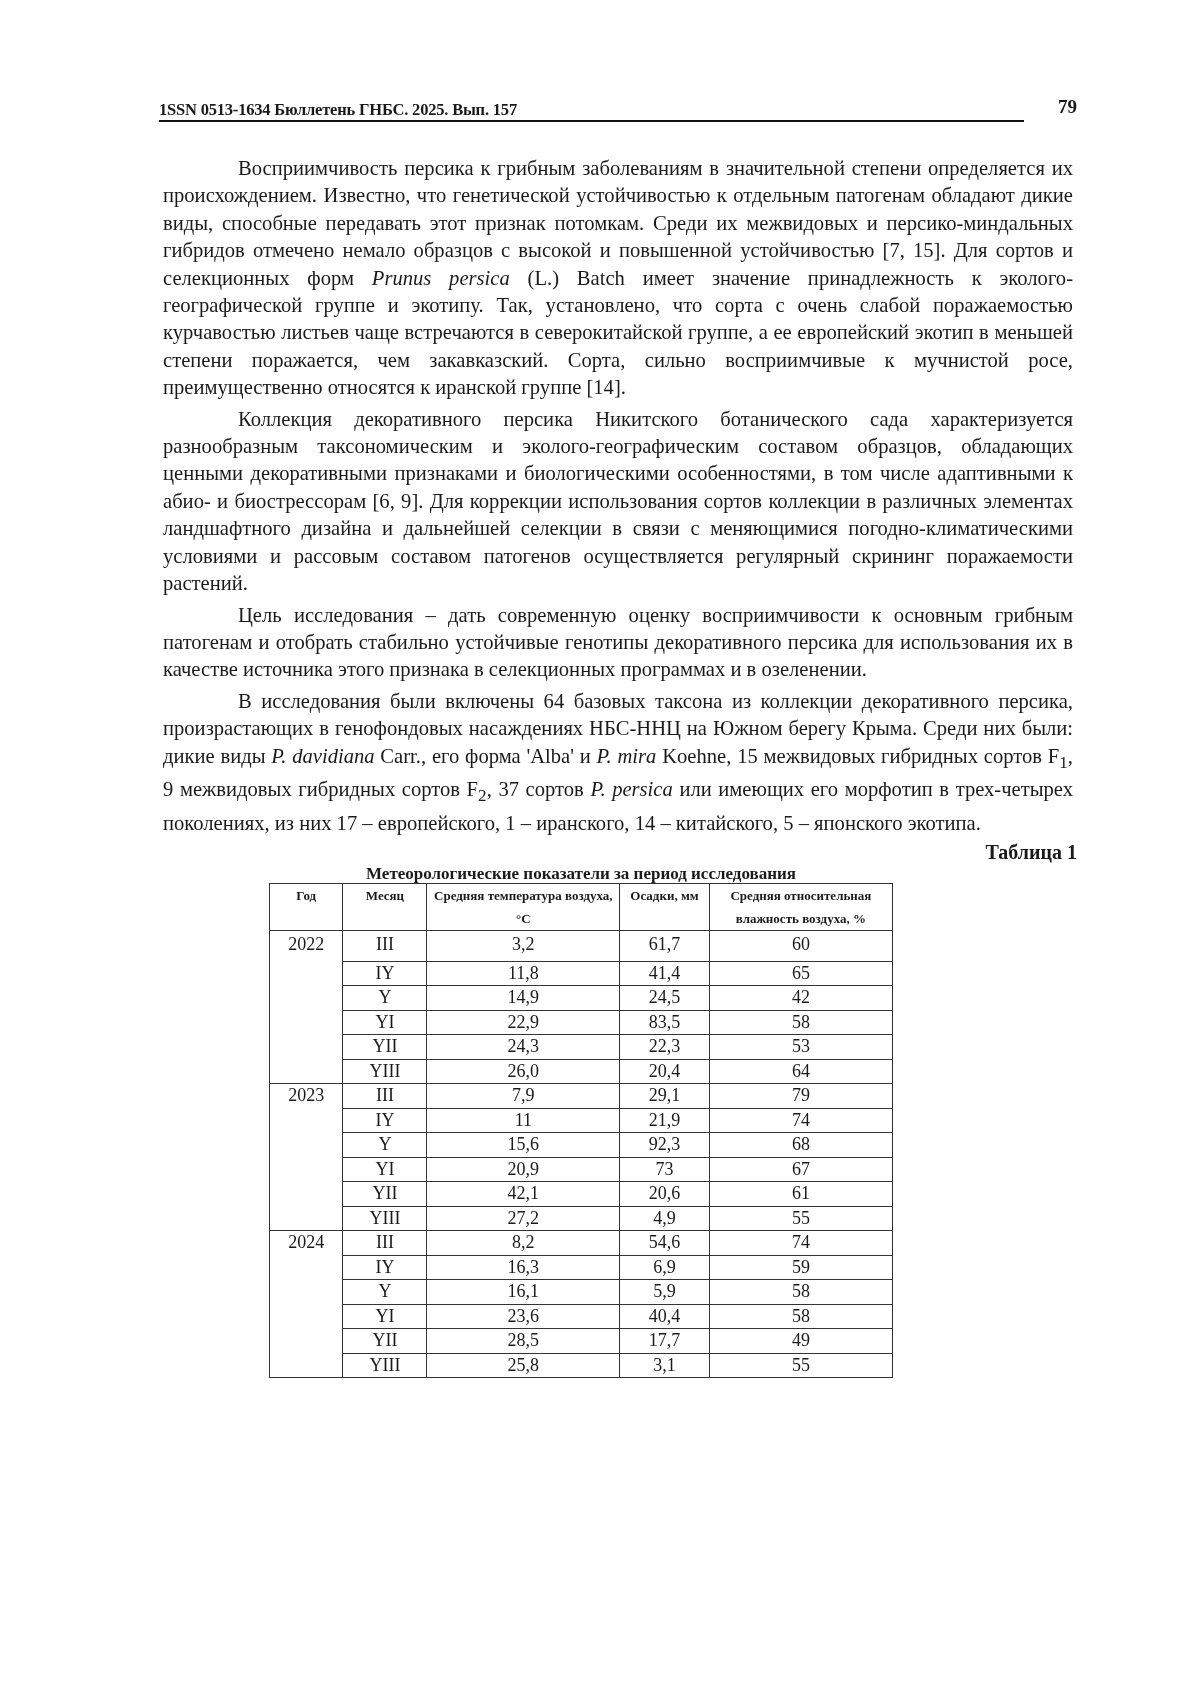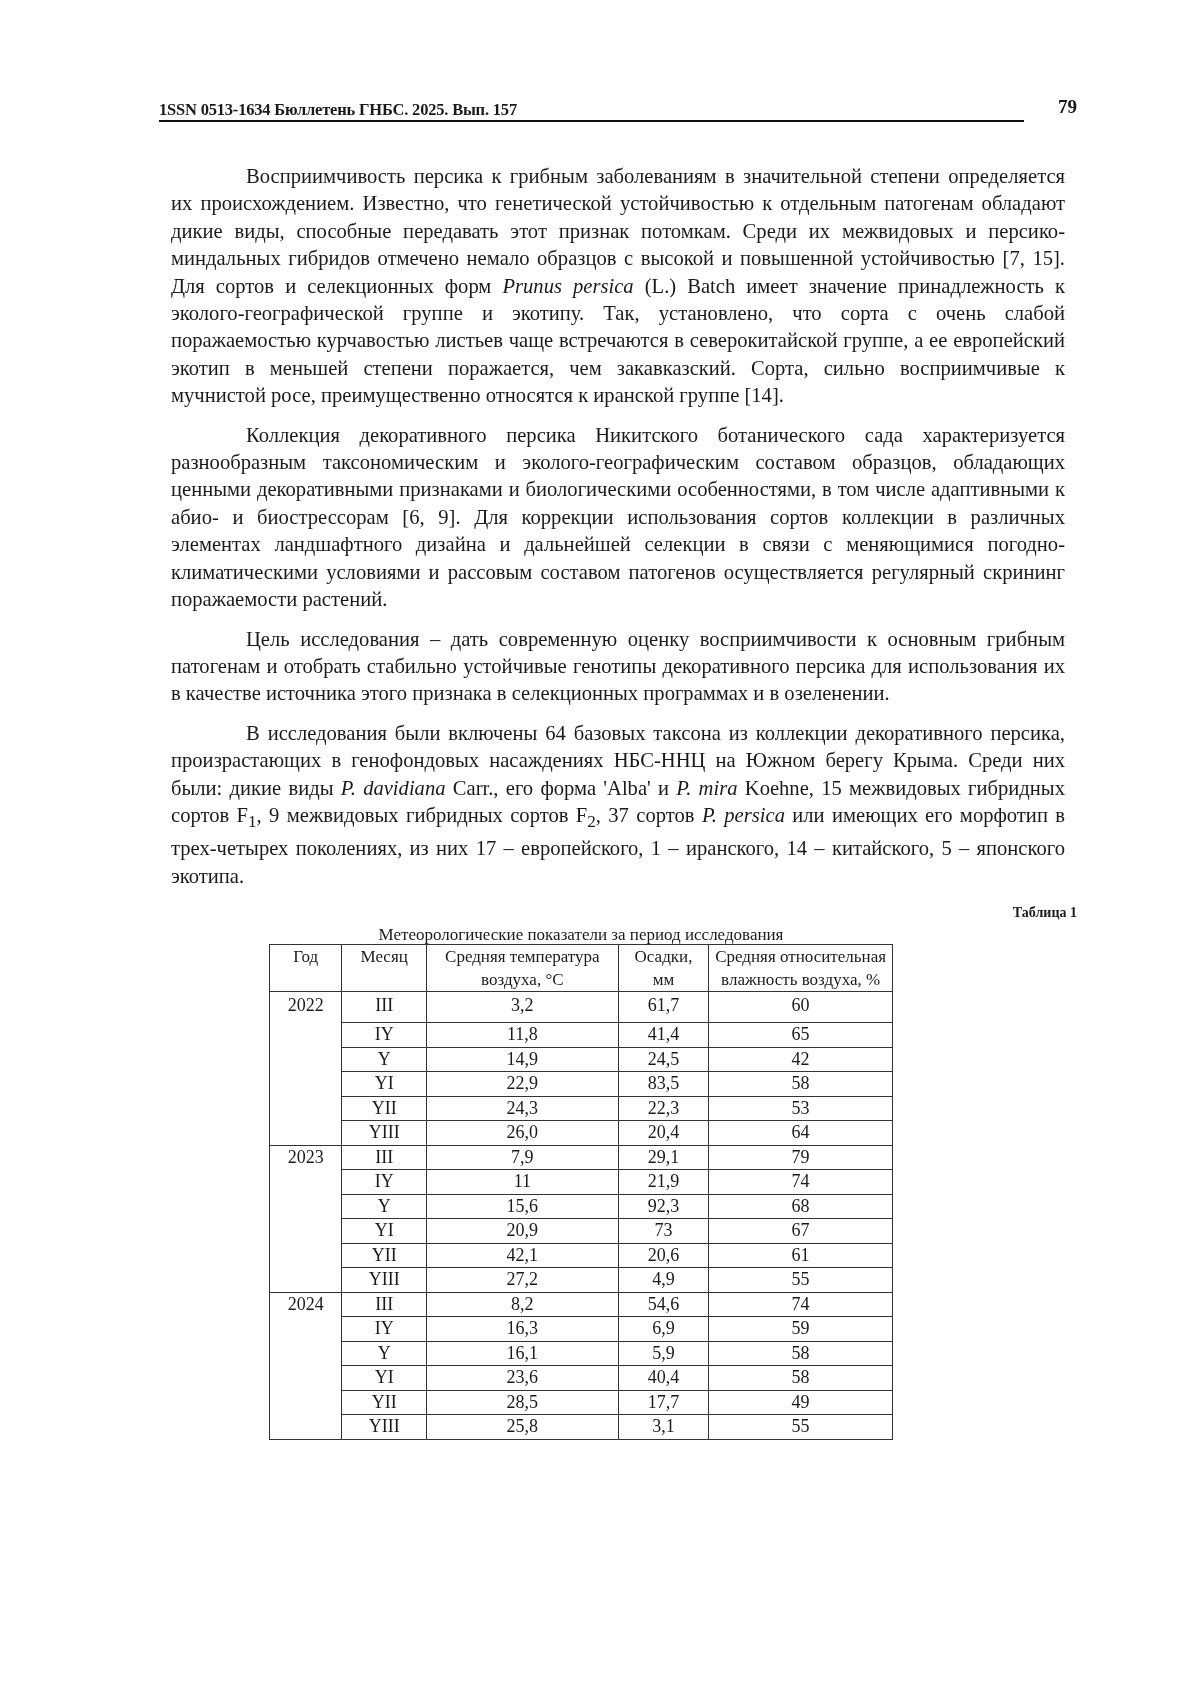--- a/index.html
+++ b/index.html
@@ -3,28 +3,28 @@
   <meta charset="utf-8">
   <style>
     html, body { margin: 0; padding: 0; background: #ffffff; }
     body { width: 1200px; height: 1698px; position: relative; font-family: "Liberation Serif", serif; color: #1a1a1a; }
     .page { position: absolute; left: 16px; top: 0; width: 1200px; height: 1698px; }
     .running-head { position: absolute; left: 143px; top: 96px; width: 918px; height: 26px; }
     .rh-left { position: absolute; left: 0; top: 4px; font-weight: bold; font-size: 16.5px; letter-spacing: -0.2px; }
     .rh-rule { position: absolute; left: 0; top: 24px; width: 865px; height: 2px; background: #111; }
     .rh-page { position: absolute; right: 0; top: 0; font-weight: bold; font-size: 19px; }
     .body-text { position: absolute; left: 143px; top: 151px; width: 918px; font-size: 20.6px; line-height: 27.4px; text-align: justify; }
-    .body-text p { margin: 12px; text-indent: 75px; }
+    .body-text p { margin: 4px; text-indent: 75px; }
     .section-title { text-align: center; font-weight: bold; margin: 0; text-indent: 0 !important; }
     .i { font-style: italic; }
-    .table-label { text-align: right; font-weight: bold; font-size: 14px; line-height: 22px; margin-top: 2px; }
-    .table-caption { text-align: center; font-weight: normal; font-size: 17px; line-height: 18px; width: 624px; margin-left: 110px; margin-top: 2px; }
+    .table-label { text-align: right; font-weight: bold; font-size: 20px; line-height: 22px; margin-top: 2px; }
+    .table-caption { text-align: center; font-weight: bold; font-size: 17px; line-height: 18px; width: 624px; margin-left: 110px; margin-top: 2px; }
     table.meteo { border-collapse: collapse; margin-left: 110px; width: 624px; font-size: 18px; line-height: 22px; }
     table.meteo th, table.meteo td { border: 1.3px solid #333; padding: 0 4px; text-align: center; vertical-align: top; }
-    table.meteo th { font-weight: normal; font-size: 17px; line-height: 23px; }
+    table.meteo th { font-weight: bold; font-size: 13px; line-height: 23px; }
     table.meteo td.year { border-bottom: none; border-top: 1.3px solid #333; }
     table.meteo td.year-cont { border-top: none; border-bottom: none; }
     table.meteo tr.last td.year-cont { border-bottom: 1.3px solid #333; }
     table.meteo td { height: 23.5px; }
     table.meteo tr.first-data td { height: 28px; padding-top: 2px; margin-top: 7px; }
   </style>
 </head>
 <body>
 
 <div class="page">

